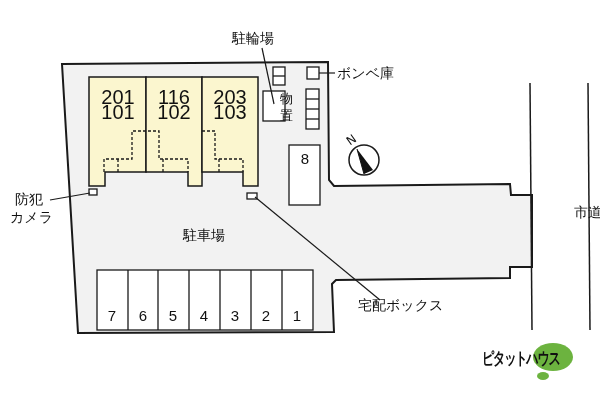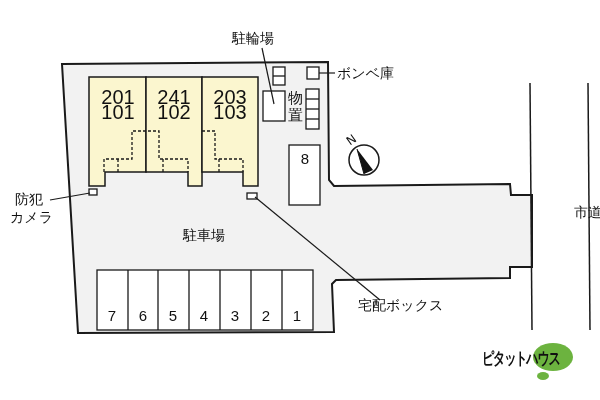--- a/index.html
+++ b/index.html
@@ -79,39 +79,39 @@
     <ellipse cx="553" cy="357" rx="20" ry="14" fill="#6cb33f"></ellipse>
     <ellipse cx="543" cy="376" rx="6" ry="4" fill="#6cb33f"></ellipse>
   </g>
 </svg>
 
 <div class="unit-num" style="left:92px;top:90px;">
   <div>201</div>
     <div>101</div>
 </div>
 <div class="unit-num" style="left:148px;top:90px;">
-  <div>241</div>
+  <div>116</div>
     <div>102</div>
 </div>
 <div class="unit-num" style="left:204px;top:90px;">
   <div>203</div>
     <div>103</div>
 </div>
 
 <div class="stall-num" style="left:97px;top:307px;">7</div>
 <div class="stall-num" style="left:128px;top:307px;">6</div>
 <div class="stall-num" style="left:158px;top:307px;">5</div>
 <div class="stall-num" style="left:189px;top:307px;">4</div>
 <div class="stall-num" style="left:220px;top:307px;">3</div>
 <div class="stall-num" style="left:251px;top:307px;">2</div>
 <div class="stall-num" style="left:282px;top:307px;">1</div>
 <div class="stall-num" style="left:290px;top:150px;">8</div>
 
 <div class="lbl" style="left:232px;top:31px;">駐輪場</div>
 <div class="lbl" style="left:337px;top:66px;text-align:right;">ボンベ庫</div>
-<div class="lbl" style="left:288px;top:90px;width:16px;white-space:normal;line-height:17px;font-size:15px;">物置</div>
+<div class="lbl" style="left:280px;top:90px;width:16px;white-space:normal;line-height:17px;font-size:13px;">物置</div>
 <div class="lbl" style="left:15px;top:192px;text-align:center;">防犯</div>
 <div class="lbl" style="left:10px;top:210px;">カメラ</div>
 <div class="lbl" style="left:183px;top:228px;">駐車場</div>
 <div class="lbl" style="left:358px;top:298px;">宅配ボックス</div>
 <div class="lbl" style="left:574px;top:205px;">市道</div>
 <div class="lbl" style="left:347px;top:134px;font-size:12px;transform:rotate(-35deg);">N</div>
 <div class="brand">ピタットハウス</div>
 
 </body></html>

